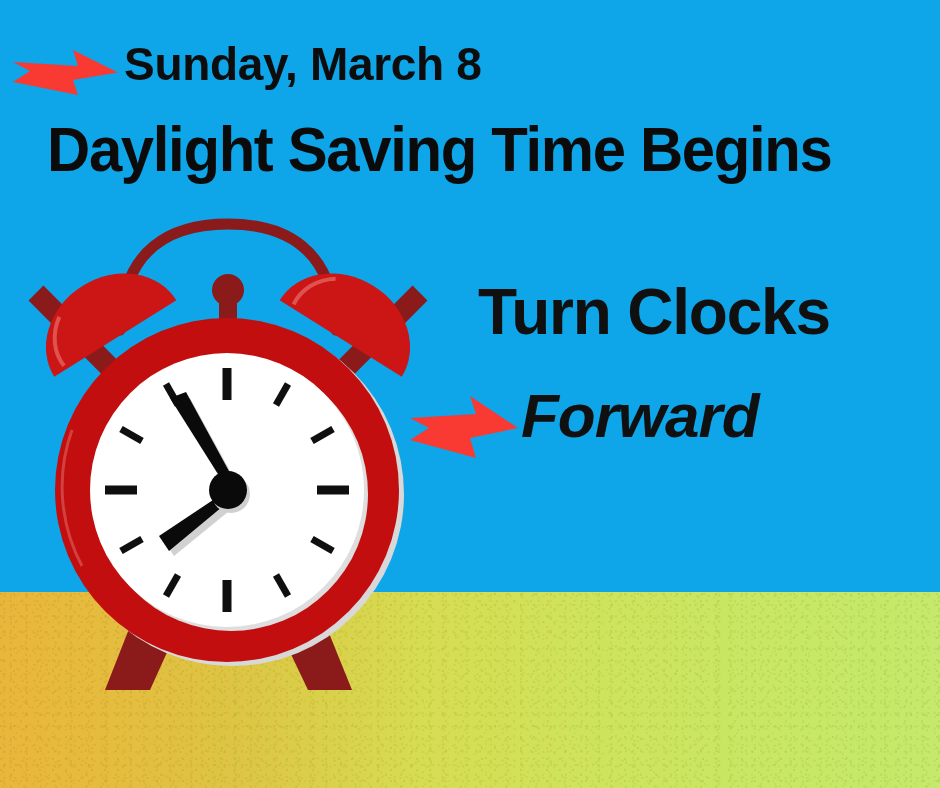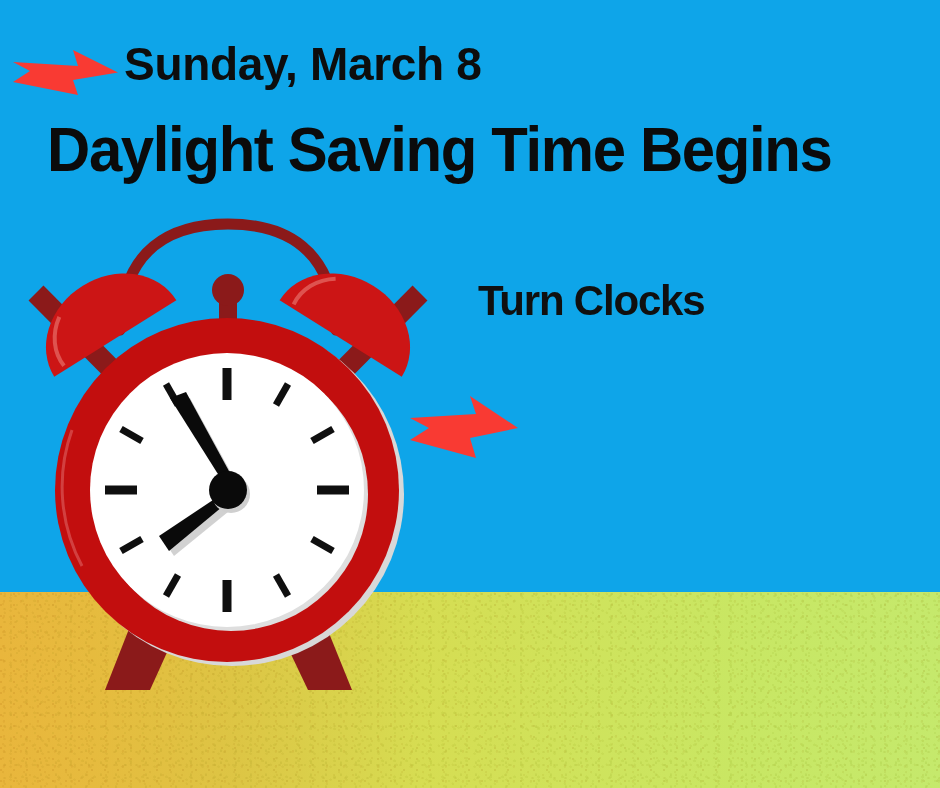--- a/index.html
+++ b/index.html
@@ -81,21 +81,21 @@
     white-space: nowrap;
     line-height: 1;
     transform: scaleX(0.95);
     transform-origin: left top;
   }
 
   .turn-clocks {
     position: absolute;
     left: 478px;
     top: 280px;
-    font-size: 42px;
+    font-size: 64px;
     font-weight: 700;
     color: #101010;
     letter-spacing: -1.2px;
     white-space: nowrap;
     line-height: 1;
   }
   .forward {
     position: absolute;
     left: 521px;
     top: 385px;
@@ -156,20 +156,21 @@
       <path d="M2 26 L21 36 L2 48 L68 66 L62 46 L110 36 L62 4 L68 22 Z" fill="#f93a33"></path>
     </svg>
   </div>
 
   <div class="line-date">Sunday, March 8</div>
 
   <div class="line-headline">Daylight Saving Time Begins</div>
 
   <div class="turn-clocks">Turn Clocks</div>
 
+  <div class="forward">Forward</div>
 
 
   <div class="clock-wrap">
     <svg width="940" height="788" viewBox="0 0 940 788" xmlns="http://www.w3.org/2000/svg">
 
       <g>
         <path d="M120 330 C 122 248, 172 224, 228 224 C 284 224, 334 248, 336 330" fill="none" stroke="#8b1a1a" stroke-width="11" stroke-linecap="round"></path>
       </g>
 
       <g>

